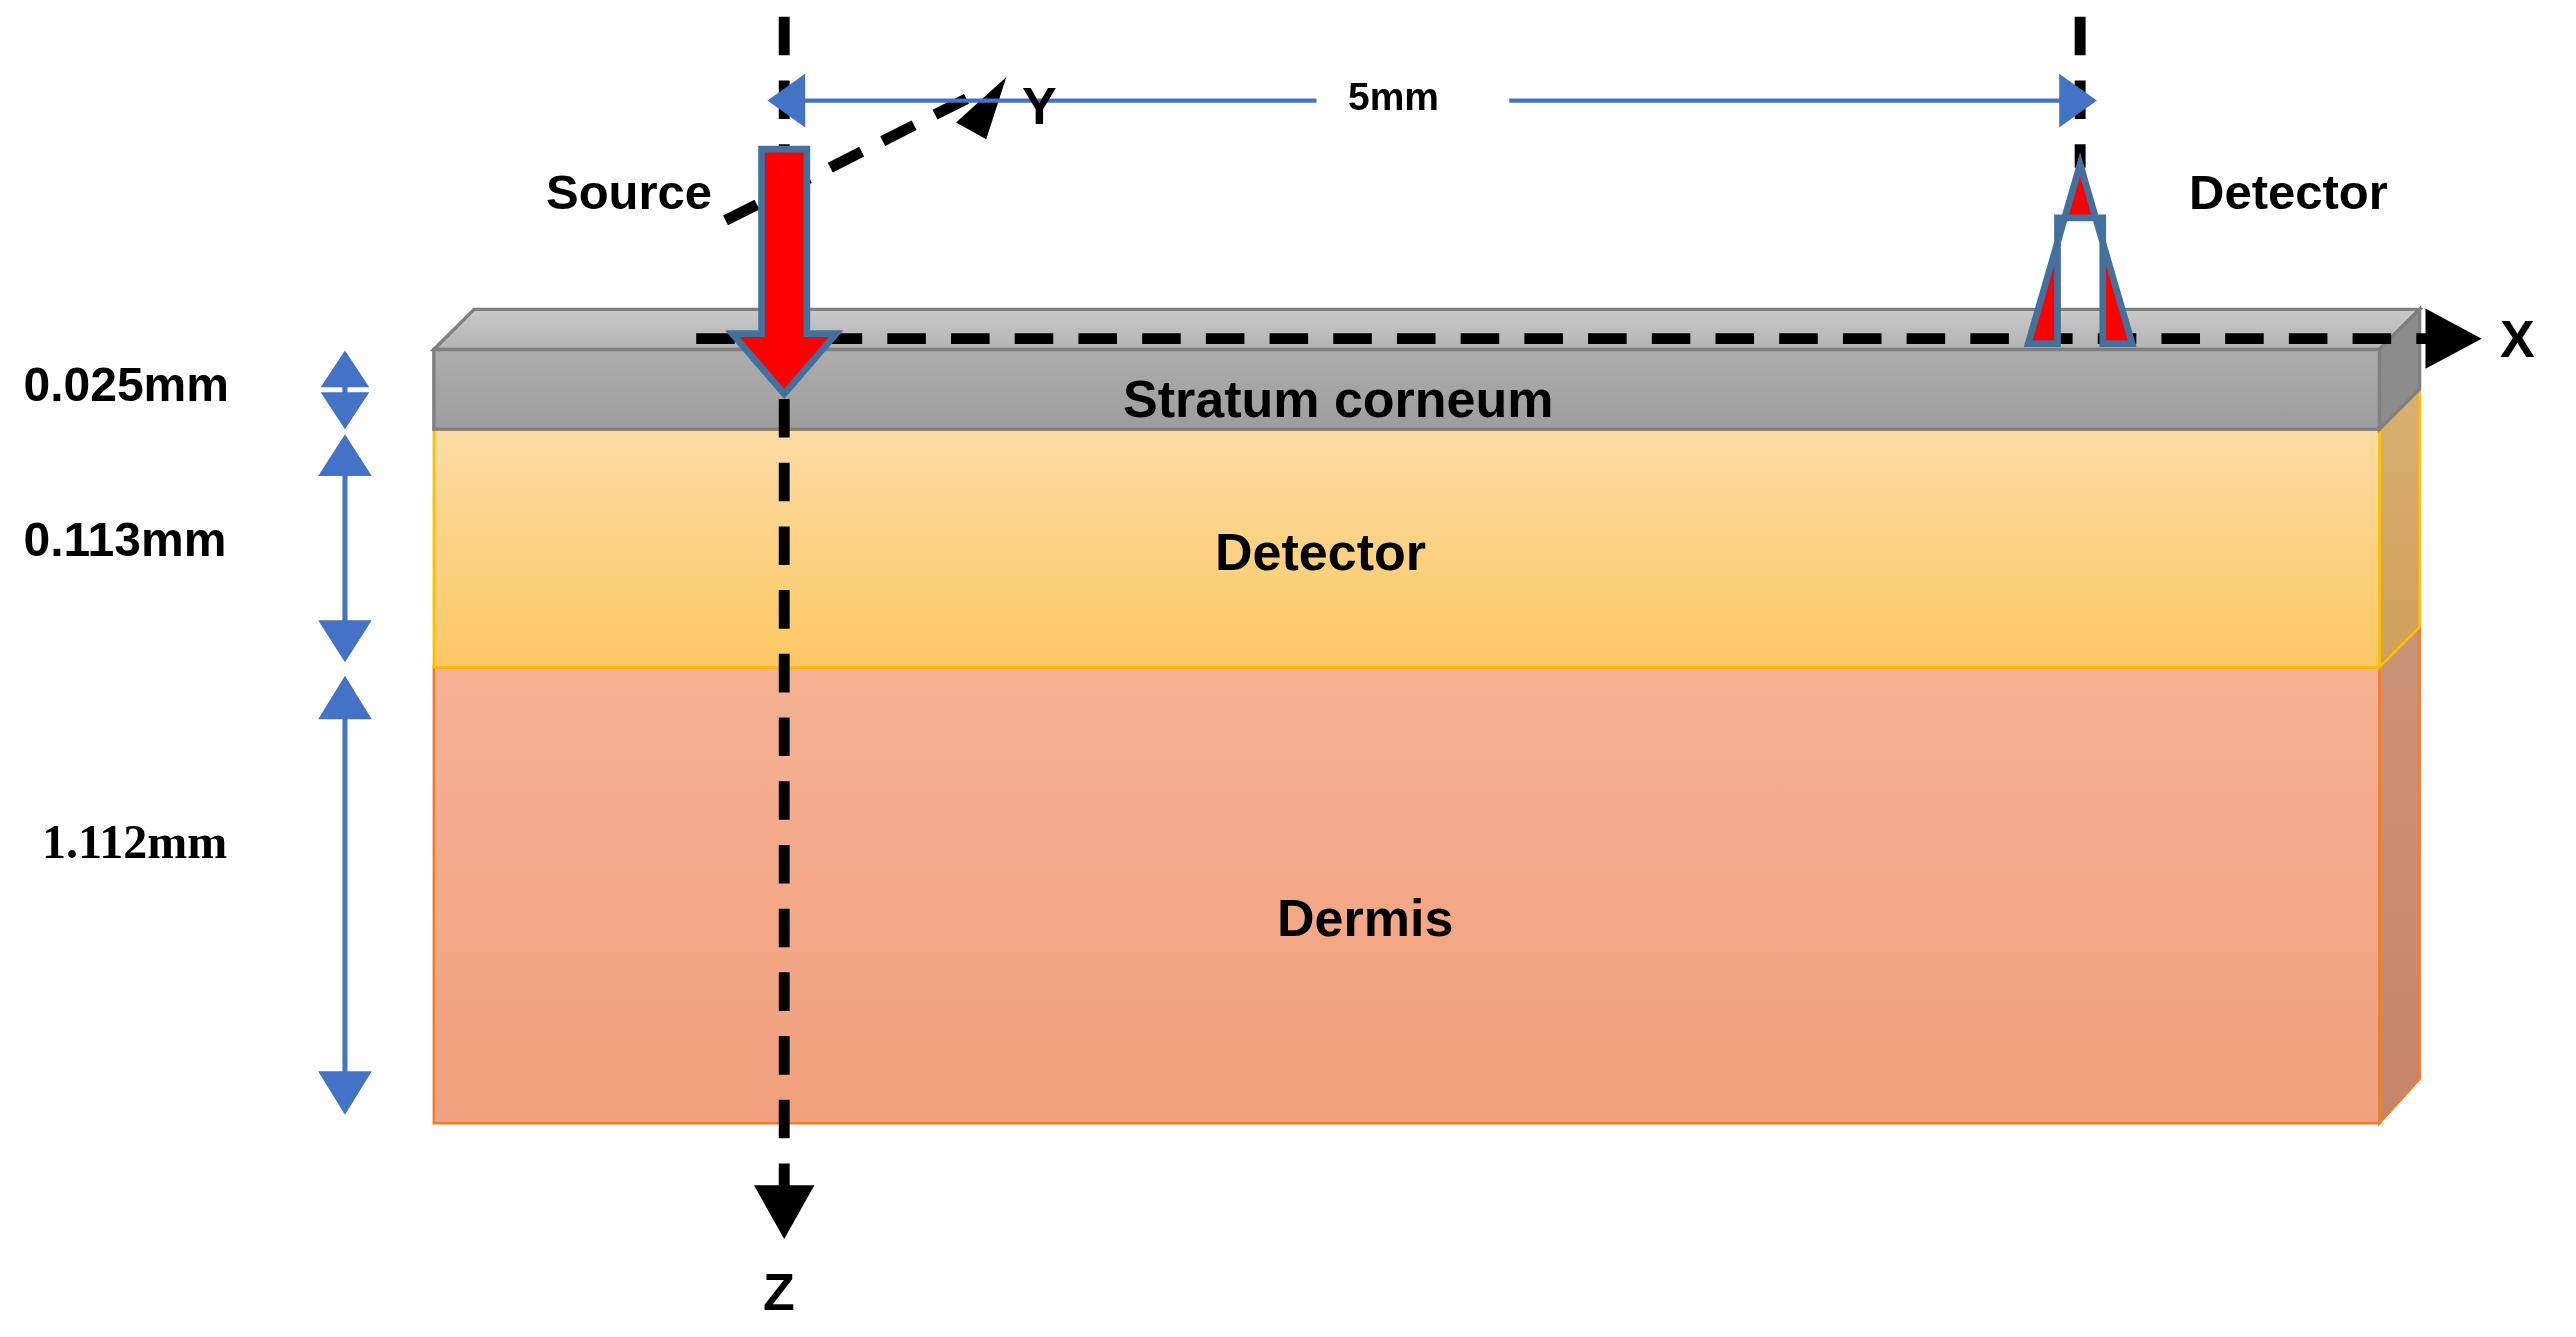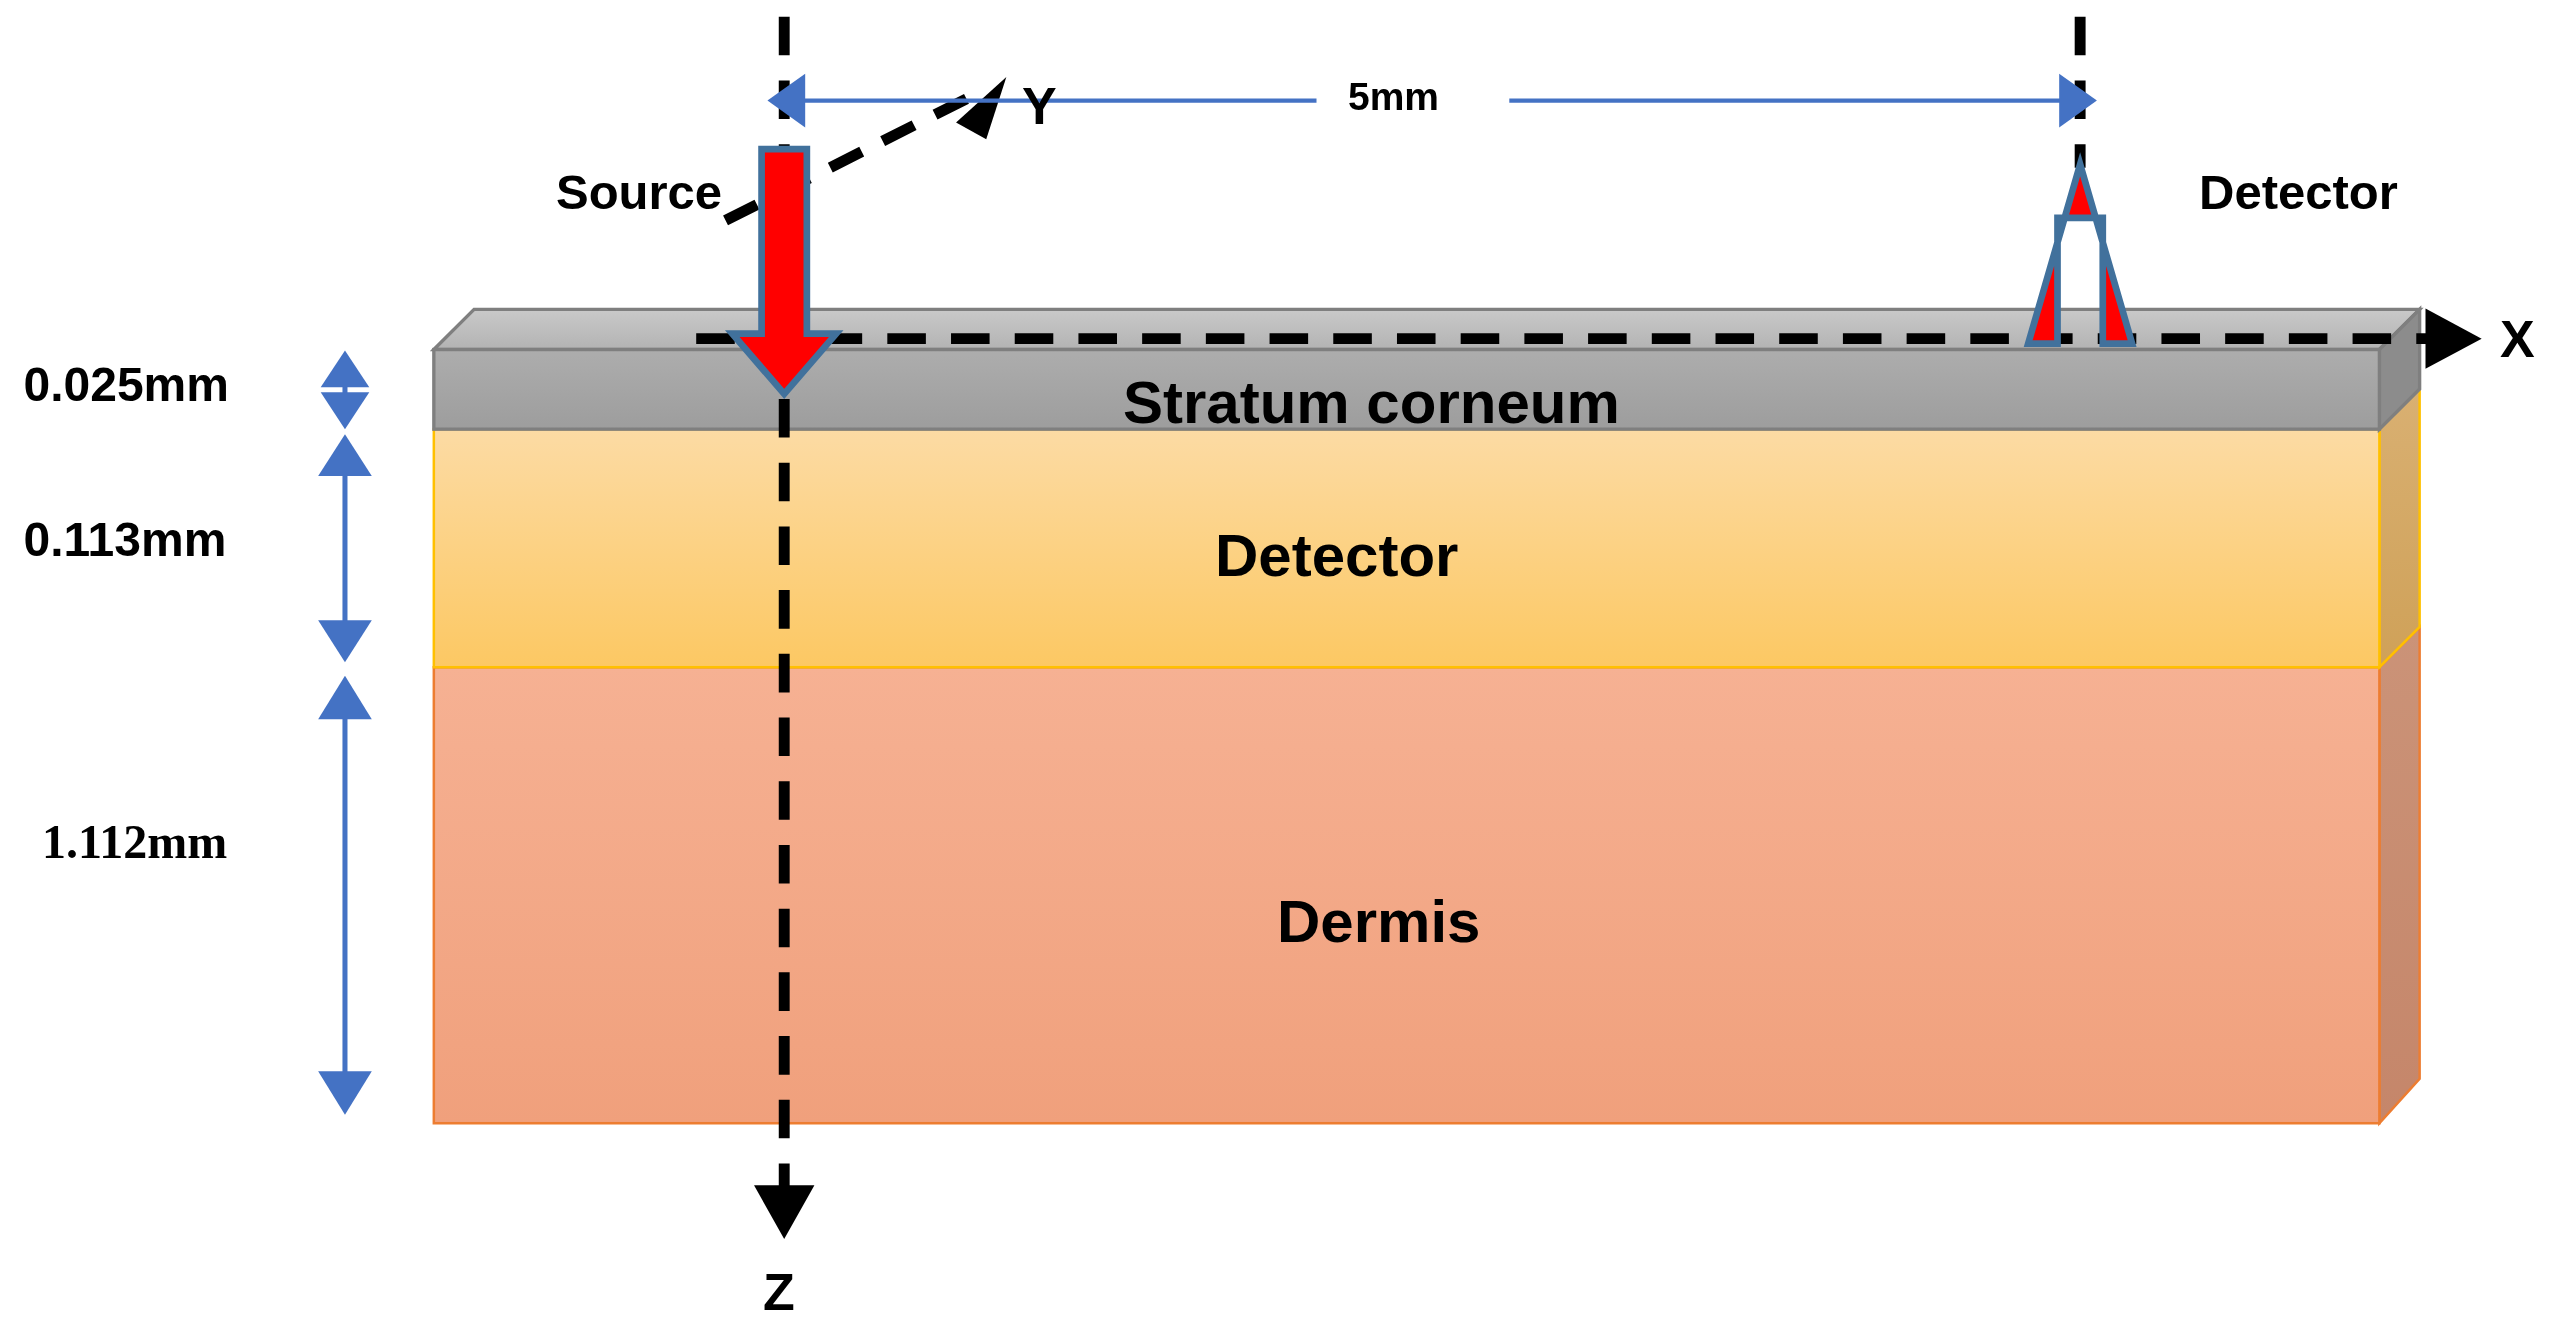--- a/index.html
+++ b/index.html
@@ -25,23 +25,23 @@
     height: 1337px;
   }
   .txt {
     position: absolute;
     color: #000000;
     font-weight: bold;
     white-space: nowrap;
     line-height: 1;
   }
   .dim-label   { font-size: 48px; }
-  .layer-label { font-size: 60px; }
+  .layer-label { font-size: 52px; }
   .axis-label  { font-size: 52px; }
-  .node-label  { font-size: 49px; margin-left: 10px; }
+  .node-label  { font-size: 49px; }
   .span-label  { font-size: 39px; }
 </style>
 </head>
 <body>
 
 <div id="stage">
 
   <svg class="layer" viewBox="0 0 3072 1595">
 
     <defs>

